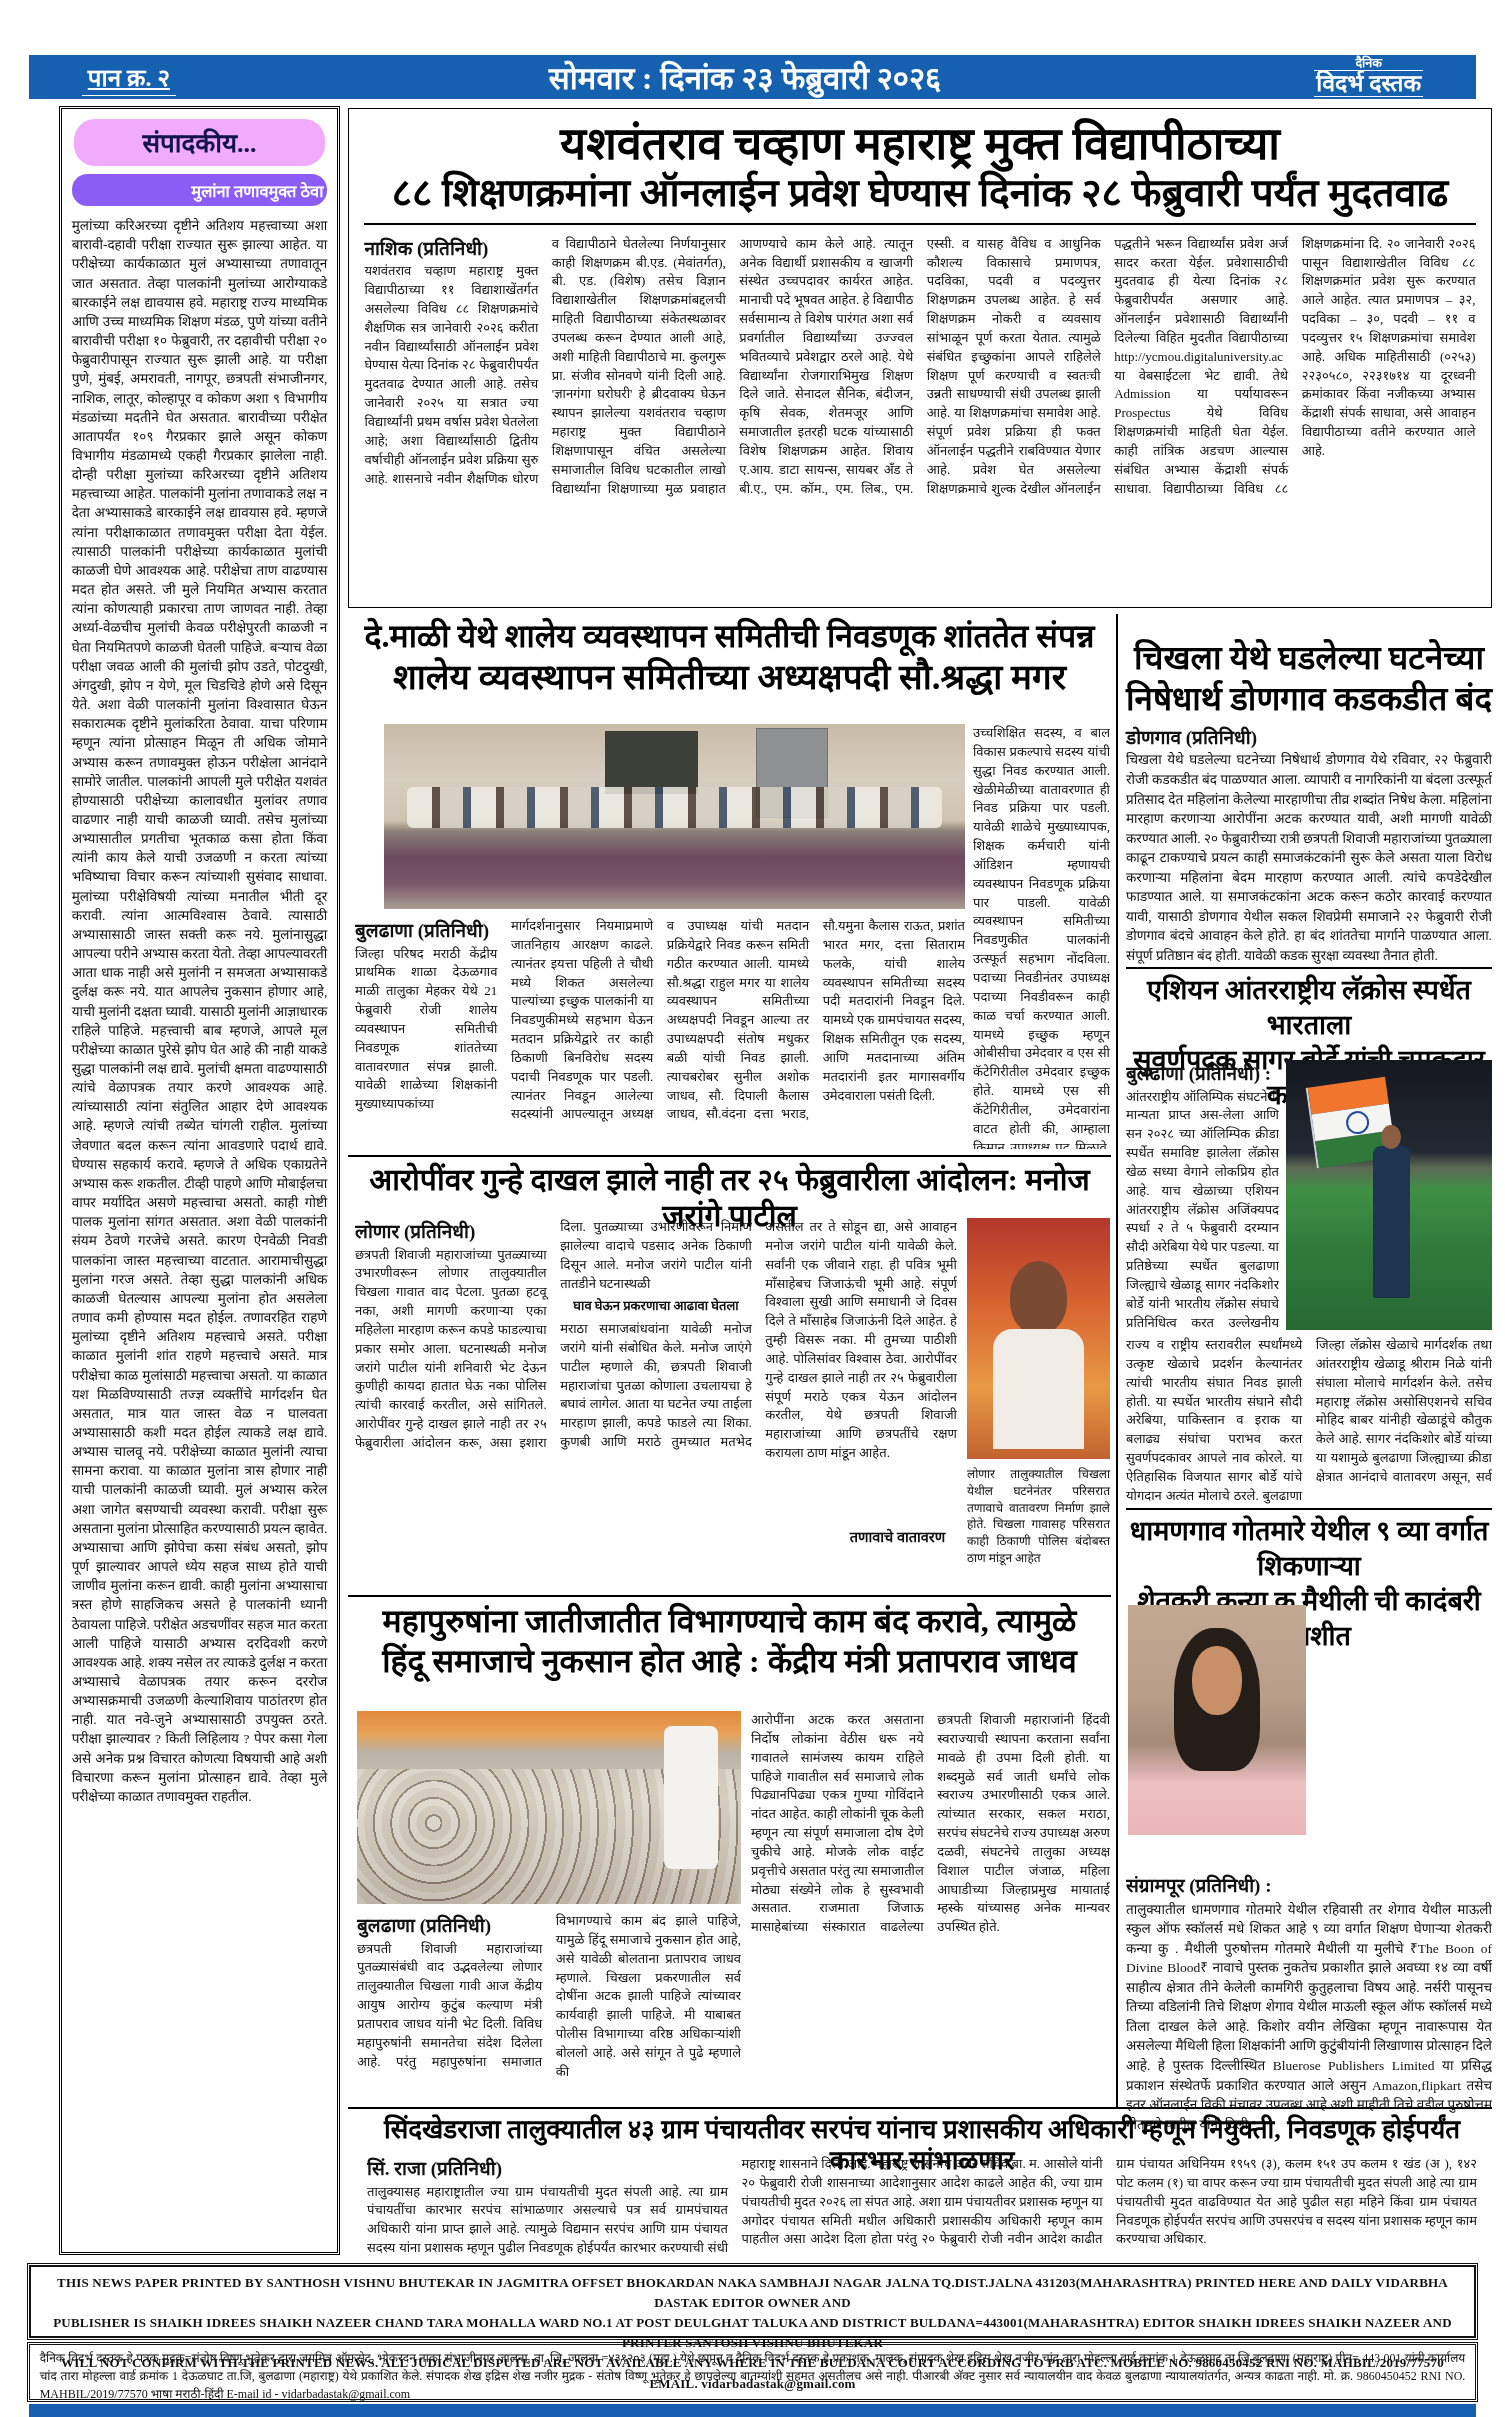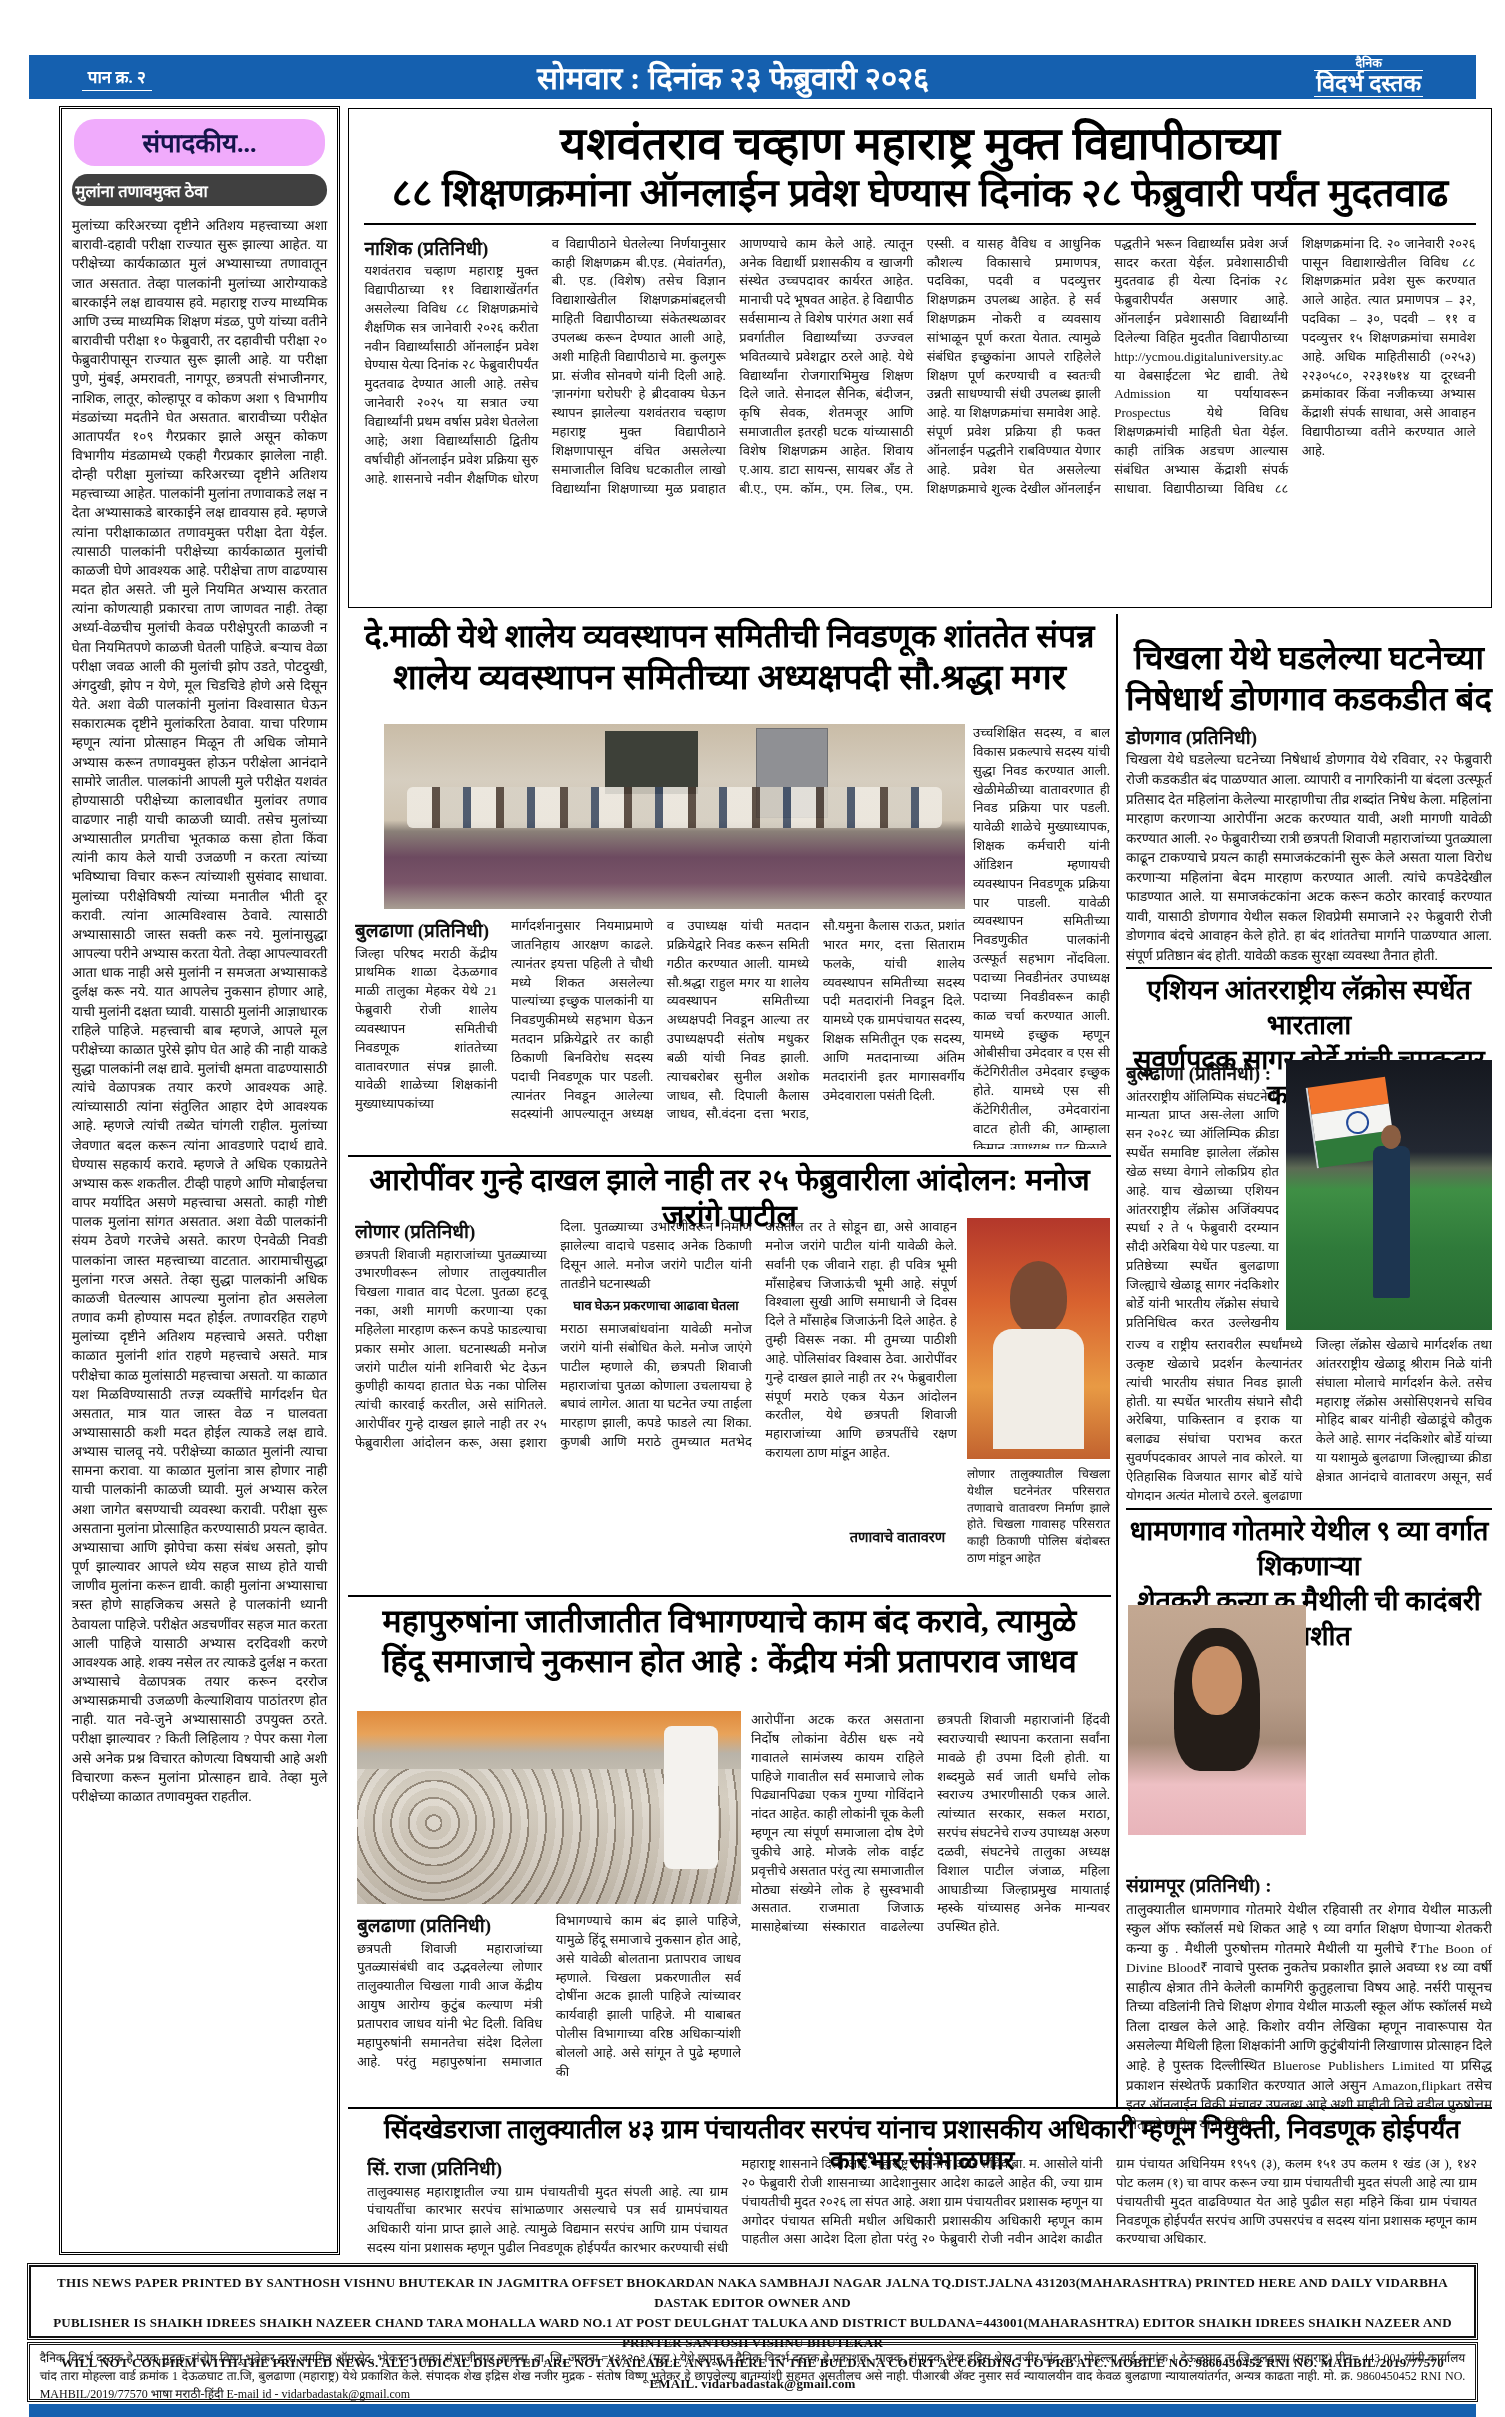--- a/index.html
+++ b/index.html
@@ -1,29 +1,29 @@
 <!DOCTYPE html>
 <html><head>
 <meta charset="utf-8">
 <style>
   html,body{margin:0;padding:0;background:#e9e9e9;}
   #page{position:relative;width:1505px;height:2418px;background:#ffffff;margin:0 auto;
         font-family:"Liberation Serif", serif;color:#111;overflow:hidden;}
   .abs{position:absolute;}
   
   .topbar{background:#1560af;color:#fff;display:flex;align-items:center;justify-content:space-between;padding:0 53px;box-sizing:border-box;}
-  .topbar .pageno{font-size:17px;font-weight:bold;border-bottom:1.9px solid #fff;padding:1.9px 5.8px;}
+  .topbar .pageno{font-size:24px;font-weight:bold;border-bottom:1.9px solid #fff;padding:1.9px 5.8px;text-decoration:underline;}
   .topbar .date{font-size:31px;font-weight:bold;border-bottom:1.9px solid #fff;padding:1.9px 7.7px;}
   .masthead{text-align:center;line-height:1;}
   .masthead .m-top{font-size:12.6px;font-weight:bold;display:block;}
   .masthead .m-name{font-size:23px;font-weight:bold;display:block;border-top:1px solid #fff;border-bottom:1.9px solid #fff;padding:1px 1.9px;}
   
   .edit-box{border:1.9px solid #000;outline:1px solid #000;outline-offset:1.9px;background:#fff;box-sizing:border-box;padding:7.7px 9.7px;overflow:hidden;}
   .edit-pill{background:#f0abfc;color:#14144a;font-weight:bold;font-size:26px;text-align:center;border-radius:21px;padding:5.8px 3.9px;margin:1.9px 1.9px 7.7px 1.9px;}
-  .edit-sub{background:#404040;color:#fff;font-weight:bold;font-size:16.4px;text-align:left;border-radius:15.4px;padding:4.8px 3.9px;margin:0 0 9.7px 0;}
+  .edit-sub{background:#8b5cf6;color:#fff;font-weight:bold;font-size:16.4px;text-align:right;border-radius:15.4px;padding:4.8px 3.9px;margin:0 0 9.7px 0;}
   .edit-body{font-size:13.5px;line-height:1.42;text-align:justify;}
   .edit-body::first-line{}
   
   .hl{font-weight:bold;text-align:center;color:#000;}
   .byline{font-weight:bold;font-size:19px;font-family:Liberation Serif, serif;}
   .body-txt{font-size:13px;line-height:1.45;text-align:justify;overflow:hidden;}
   .cols-6{column-count:6;column-gap:13.5px;}
   .cols-4{column-count:4;column-gap:13.5px;}
   .cols-3{column-count:3;column-gap:13.5px;}
   .cols-2{column-count:2;column-gap:13.5px;}

